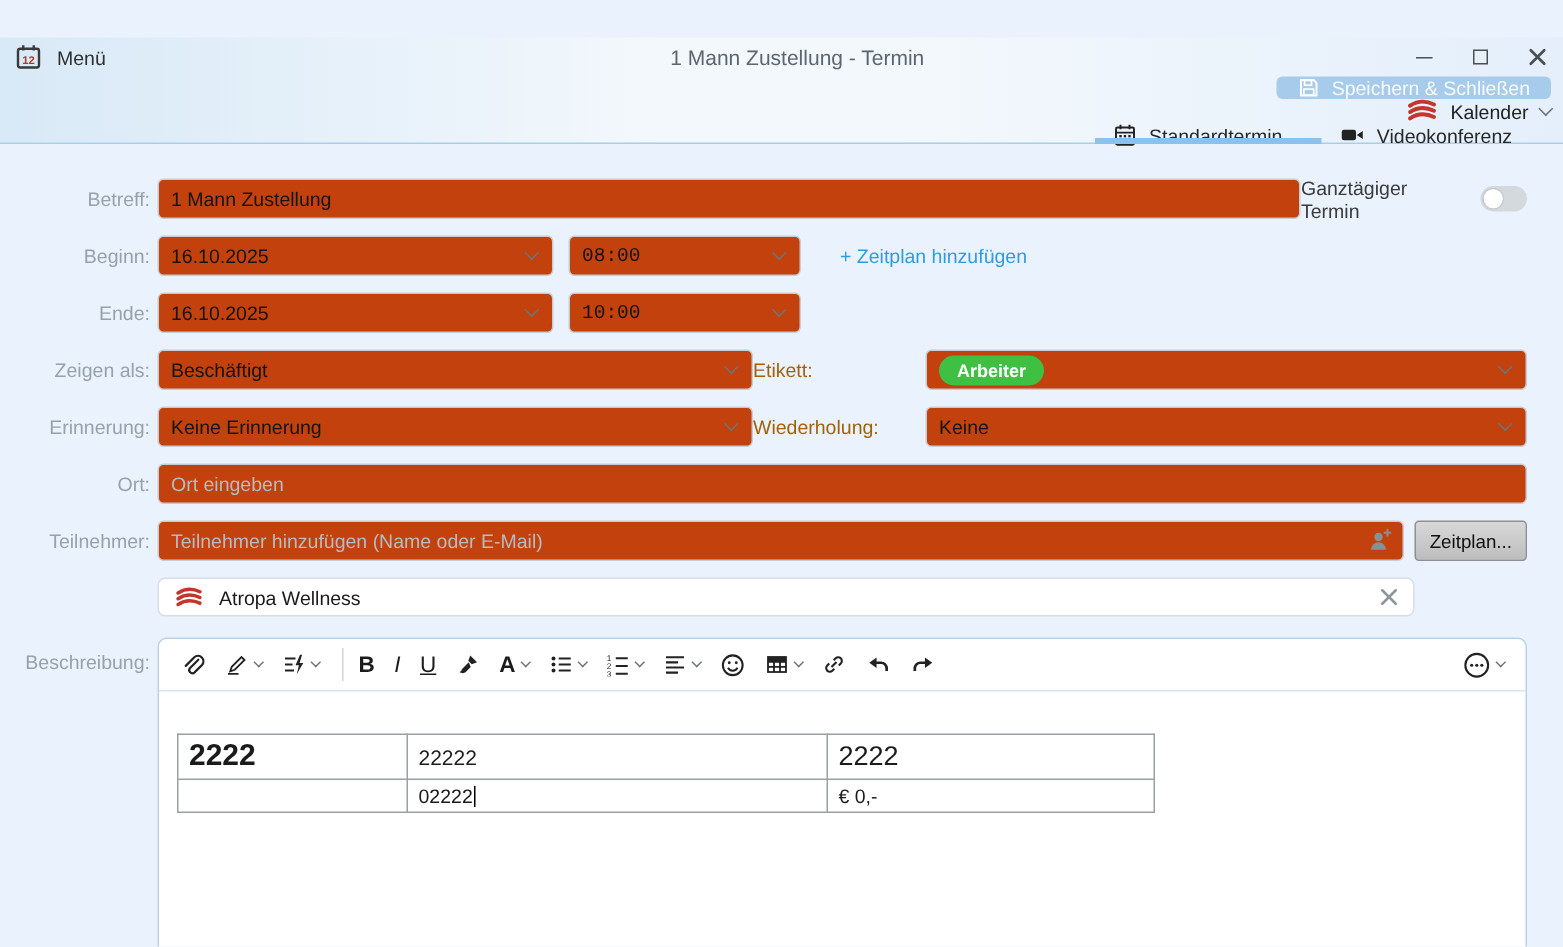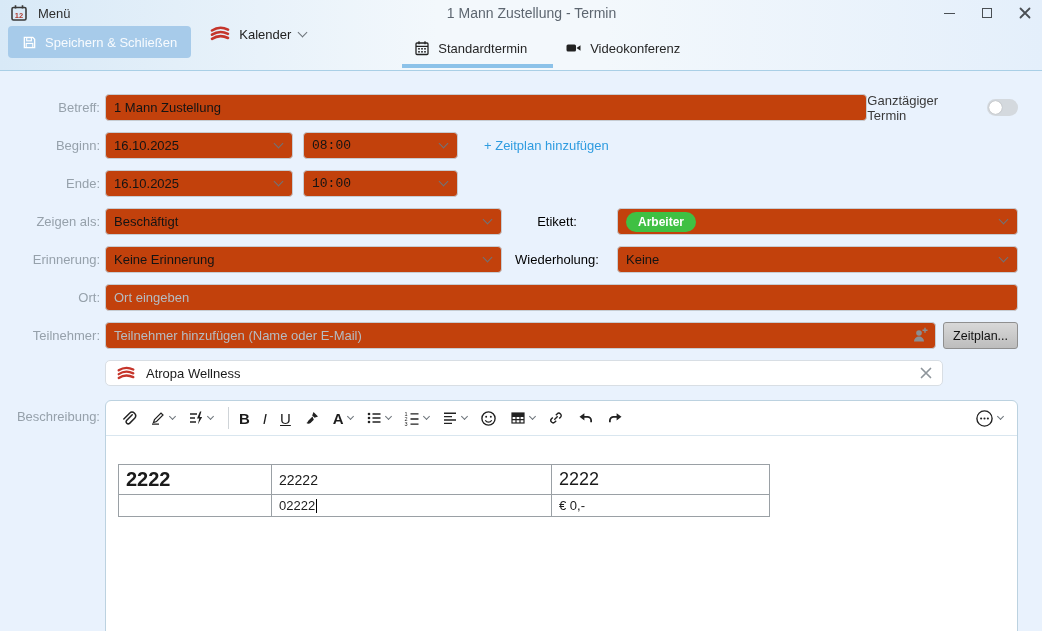--- a/index.html
+++ b/index.html
@@ -9,62 +9,62 @@
     background:#e9f2fd;
     color:#1b1b1b;
     font-size:13px;
   }
   
   .header {
     background:linear-gradient(to right,#d8e9f7 0%,#f3f8fc 42%,#f3f8fc 58%,#e4effb 100%);
     border-bottom:1px solid #a9cfe6;
     height:71px;
   }
-  .titlebar { height:26px; display:flex; align-items:center; padding:0 10px; position:relative; }
+  .titlebar { height:26px; display:flex; align-items:center; padding:0 10px; position:relative;margin-top:25px; }
   .app-icon { width:18px; height:18px; margin-right:10px; }
   .menu-btn { font-size:13px; color:#2f2f2f; cursor:default; }
   .win-title {
     position:absolute; left:0; right:0; text-align:center;
     font-size:14px; color:#5d6670; pointer-events:none;padding-left:21px;
   }
   .win-controls { margin-left:auto; display:flex; align-items:center; gap:24px; z-index:2; }
   .win-btn { width:14px; height:14px; display:flex; align-items:center; justify-content:center; cursor:default; }
   .min-glyph { width:11px; height:0; border-top:1.8px solid #4a4f54; }
   .max-glyph { width:10px; height:10px; border:1.6px solid #4a4f54; }
-  .toolrow { height:44px; display:flex; align-items:flex-start; padding:0 8px; }
+  .toolrow { height:44px; display:flex; align-items:flex-end; padding:0 8px;flex-direction:column; }
   .save-btn {
     display:flex; align-items:center; gap:8px;
     background:#a7cbea; color:#f8fbfe; border:none; border-radius:4px;
     height:32px; padding:0 14px; font-size:13px; font-family:inherit;
   }
   .cal-select { display:flex; align-items:center; gap:8px; margin-left:18px; color:#222; }
   .chev {
     width:7px; height:7px; border-right:1.6px solid #6d747a; border-bottom:1.6px solid #6d747a;
     transform:rotate(45deg); margin-top:-4px; flex:0 0 auto;
   }
   .chev.sm { width:5px; height:5px; border-width:1.4px; }
   .tabs { margin-left:96px; display:flex; height:44px; }
   .tab { display:flex; align-items:center; gap:8px; padding:0 26px 0 12px; position:relative; color:#272727; }
   .tab.active::after {
     content:""; position:absolute; left:0; right:0; bottom:2px; height:4px; background:#8cc2e9;
   }
   
   .form { padding:23px 24px 0 0; }
   .row { display:flex; align-items:center; margin-bottom:11px; height:27px; }
   .lbl { flex:0 0 100px; text-align:right; margin-right:5px; color:#96a1ab; }
-  .lbl2 { flex:0 0 110px; text-align:center; margin-right:5px; color:#000000; }
+  .lbl2 { flex:0 0 110px; text-align:left; margin-right:5px; color:#a16207; }
   .field, .combo {
     background:#c2410c; border:1px solid #c6ccd2; border-radius:4px; height:27px;
   }
   .field { padding:0 8px; font-size:13px; font-family:inherit; color:#141414; }
   .field::placeholder { color:#b6bcc2; }
   .combo { display:flex; align-items:center; padding:0 10px 0 8px; color:#141414; }
   .combo .chev { margin-left:auto; }
   .w-subject { width:770px; }
-  .w-date { width:188px; margin-right:10px; }
+  .w-date { width:264px; margin-right:10px; }
   .w-time { width:155px;font-family:Liberation Mono, monospace; }
   .w-half { width:397px; }
   .grow { flex:1 1 auto; }
   .link { color:#2f9ce0; margin-left:26px; }
   .allday { margin-left:auto; display:flex; align-items:center; gap:8px; color:#3a3a3a; }
   .switch { width:31px; height:17px; border-radius:9px; background:#d4d9de; position:relative; }
   .switch .knob { position:absolute; left:2px; top:2px; width:13px; height:13px; border-radius:50%; background:#fff; box-shadow:0 0 1px rgba(0,0,0,.4); }
   .pill {
     background:#3fc043; color:#fff; font-weight:bold; font-size:12px;
     padding:3px 12px; border-radius:10px;

